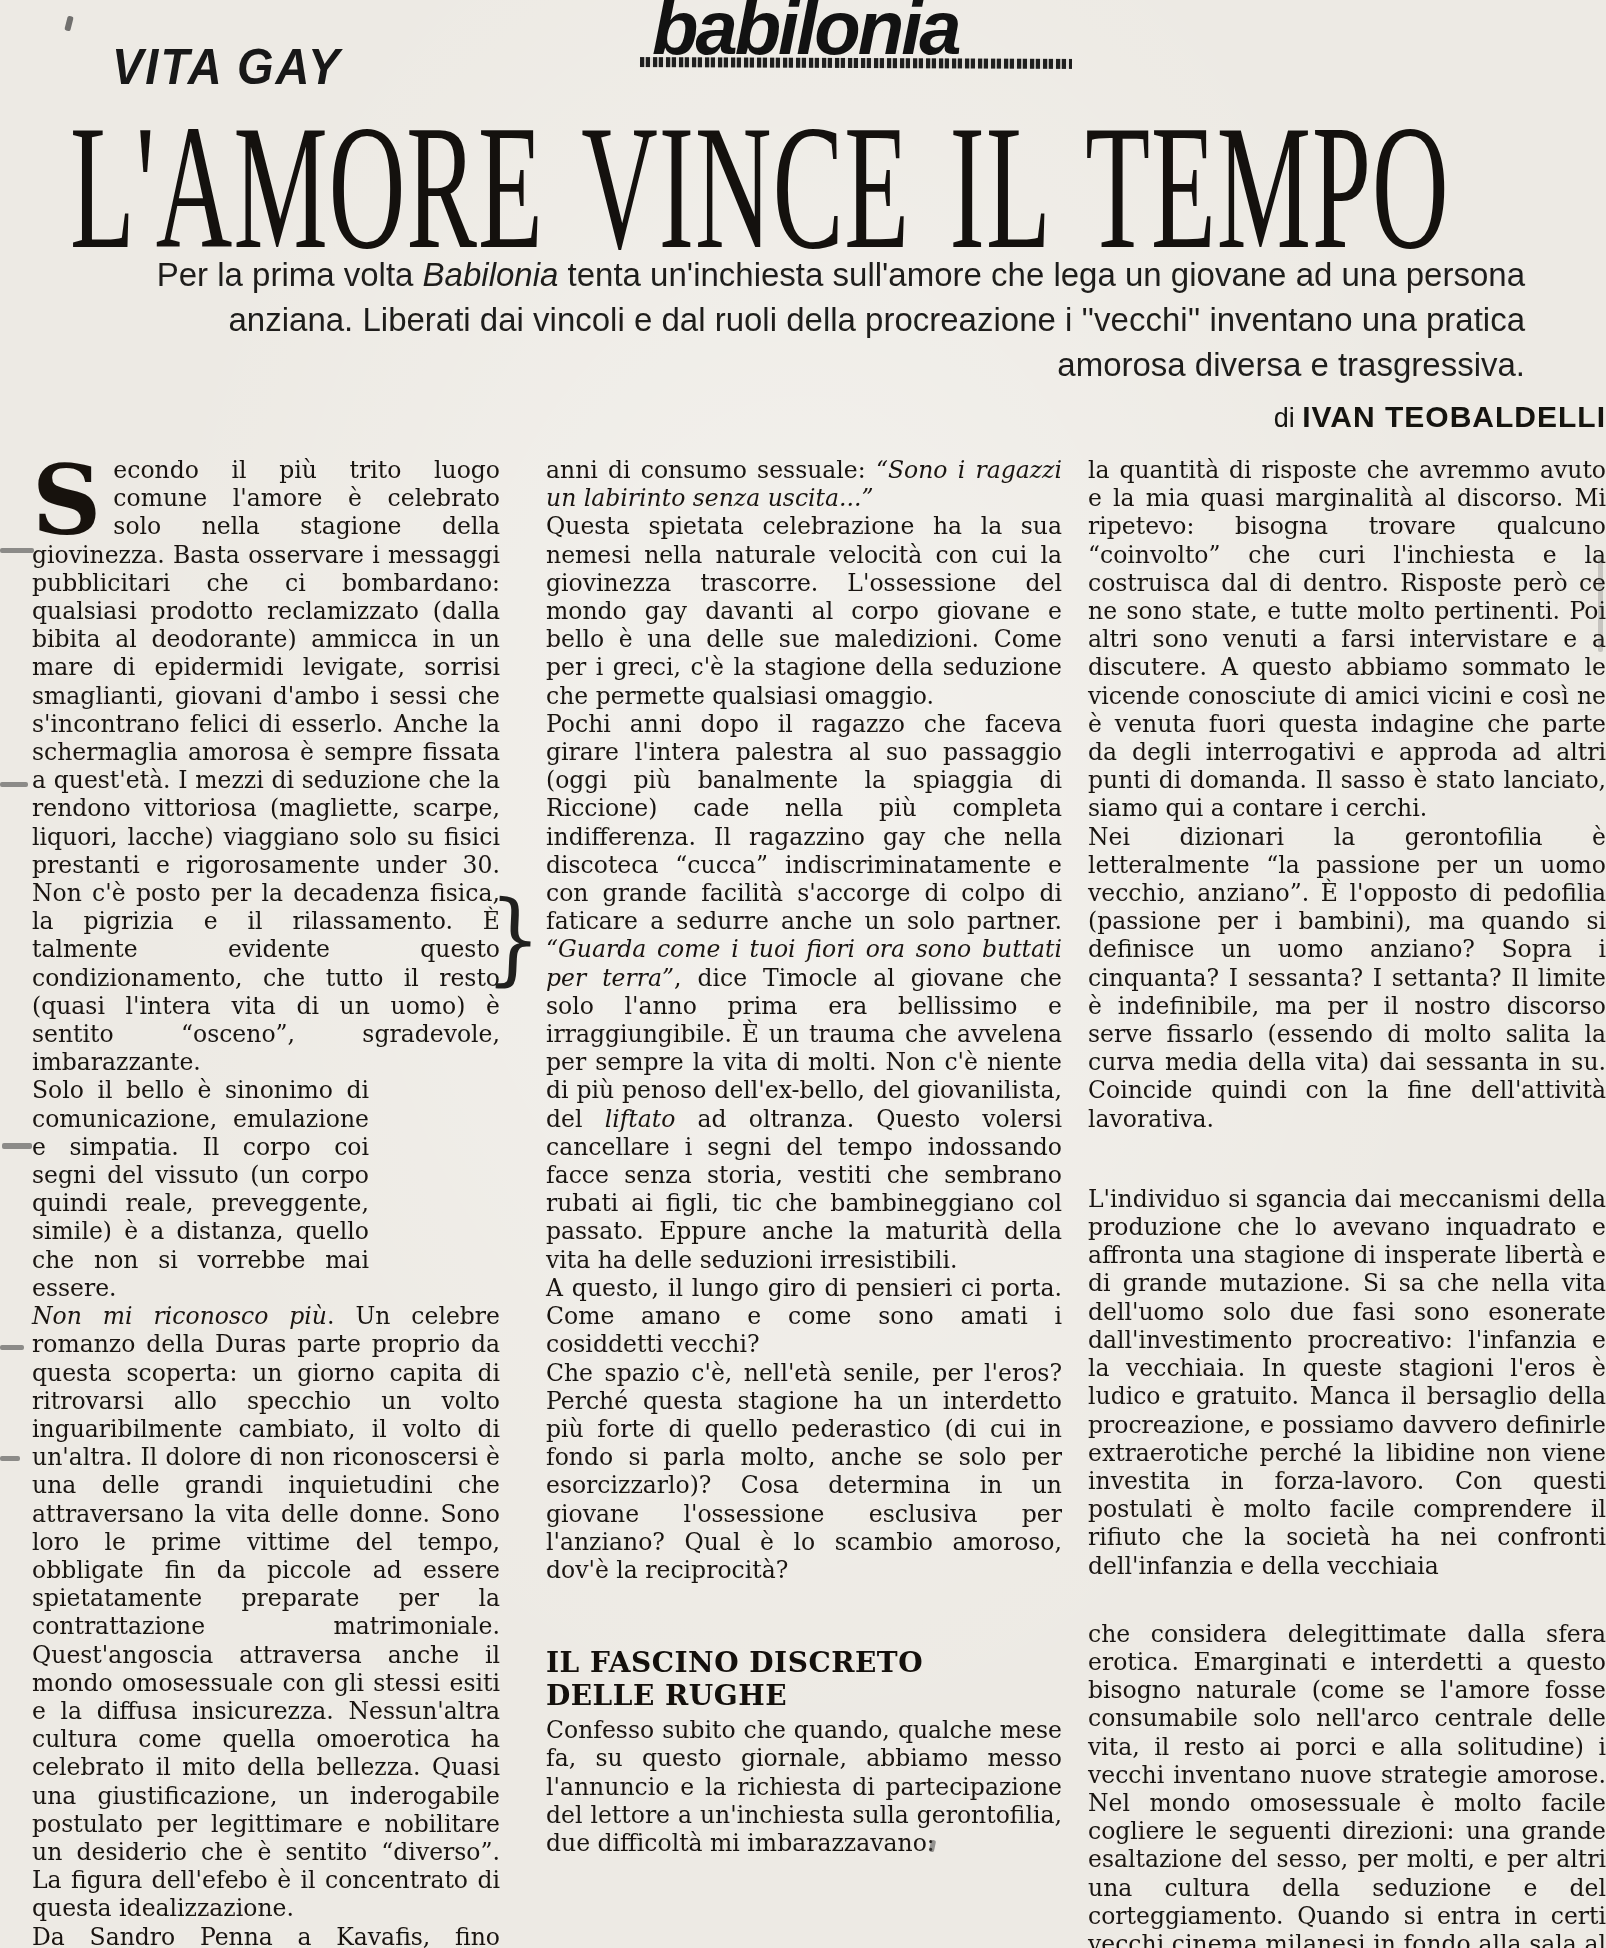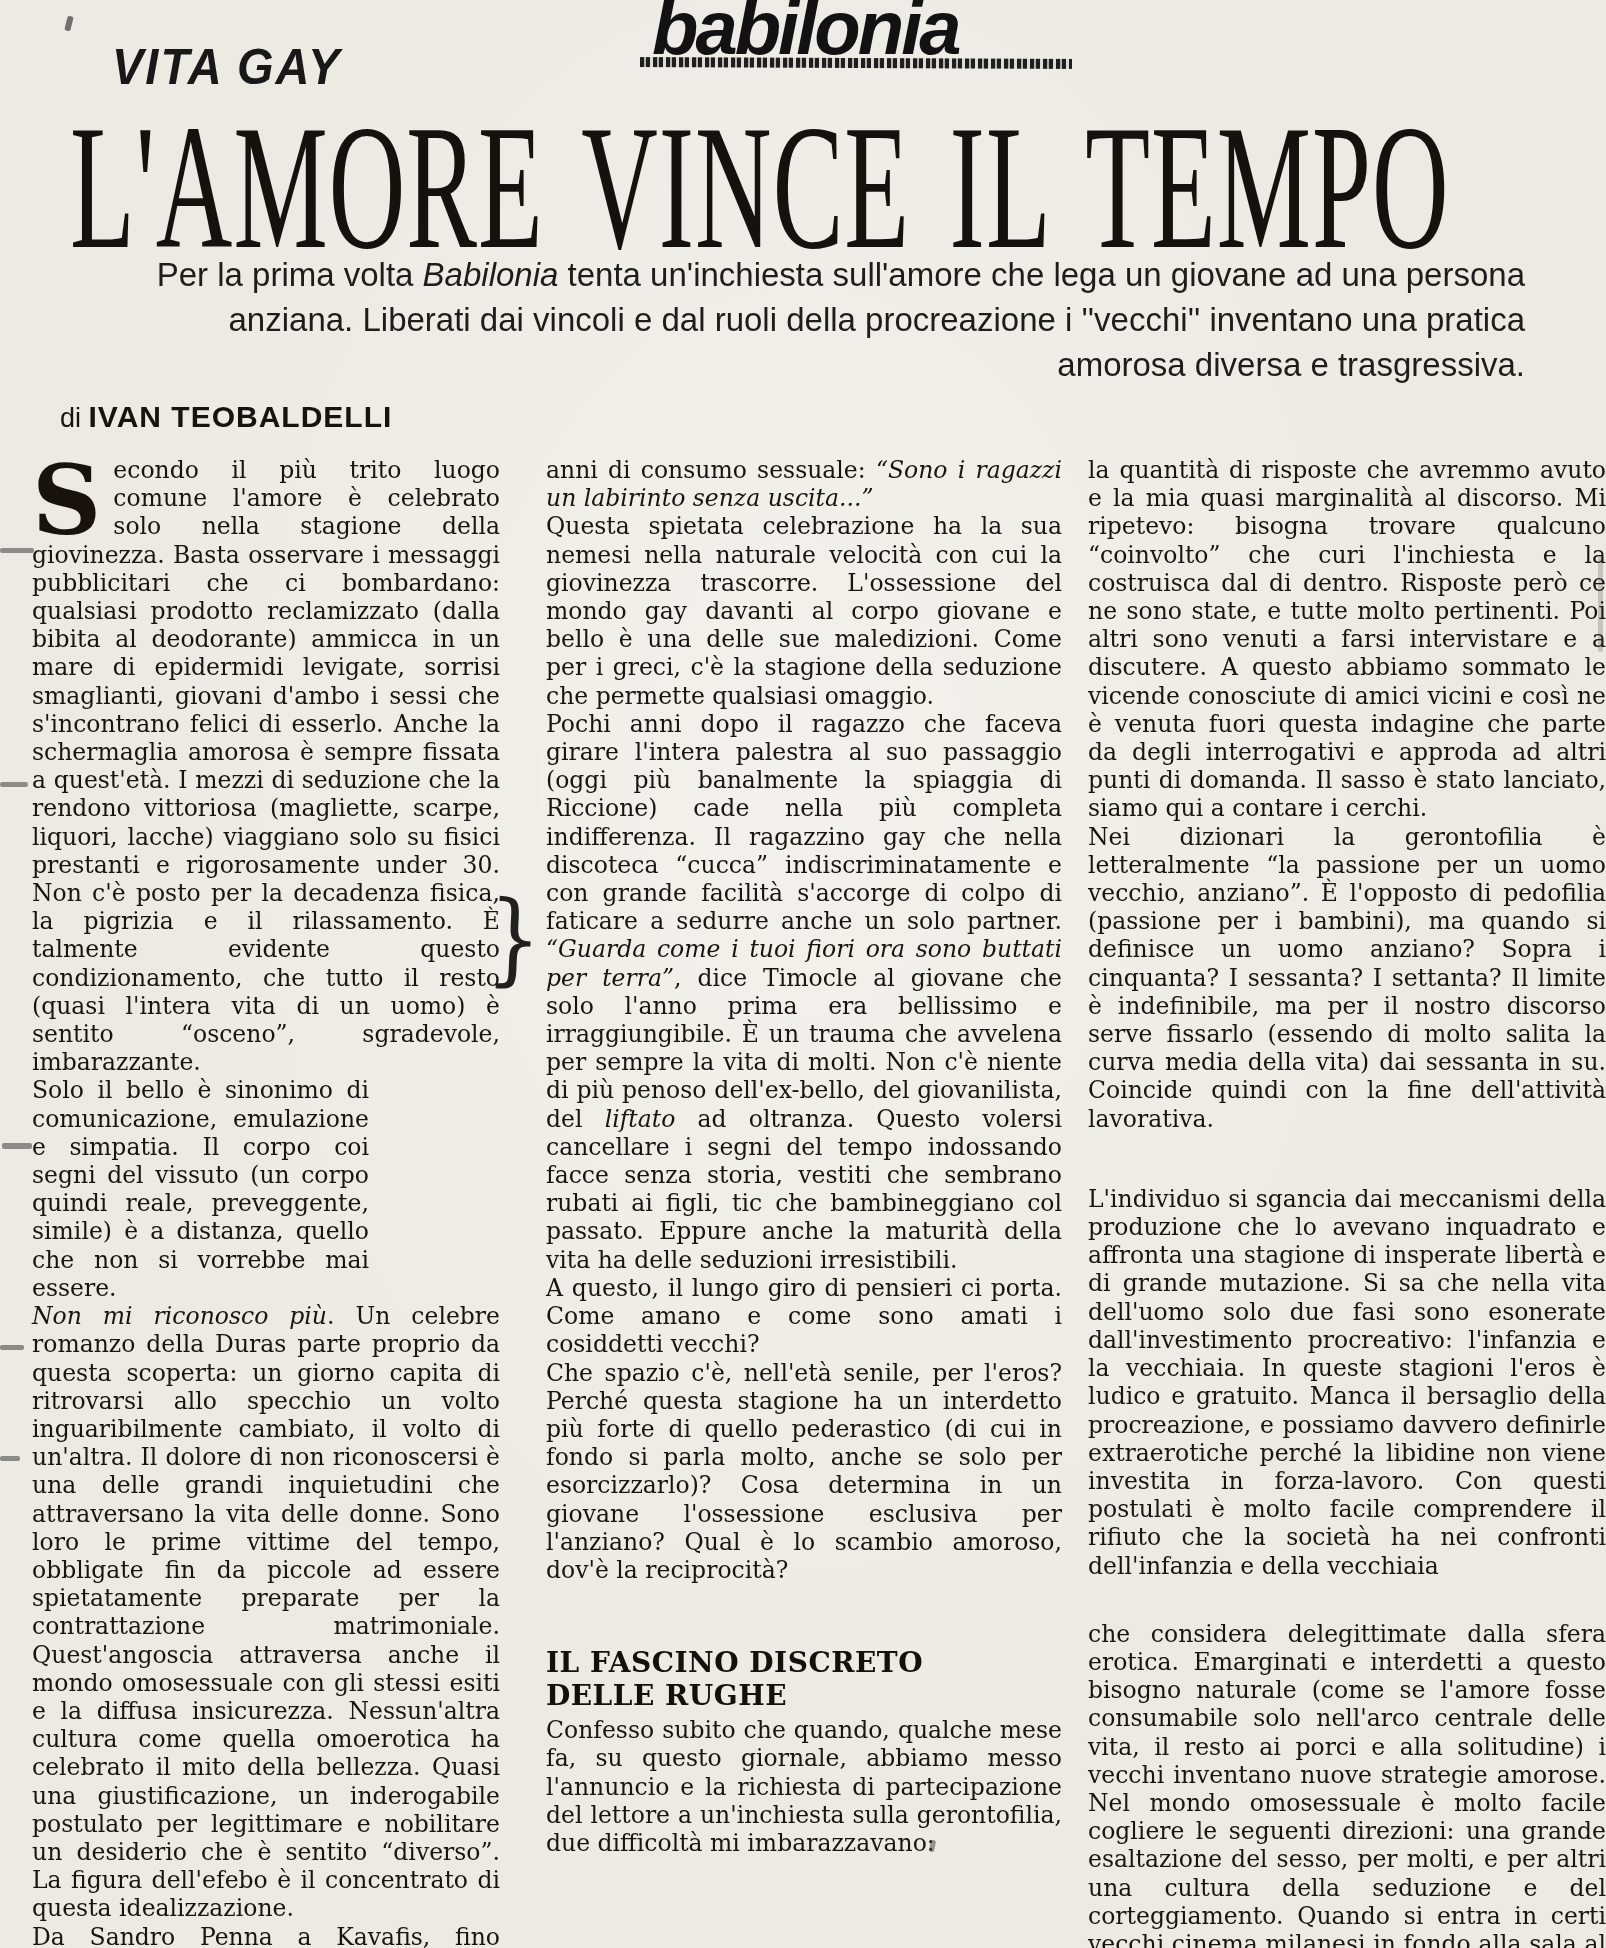--- a/index.html
+++ b/index.html
@@ -36,21 +36,21 @@
     font-family:"Liberation Serif",serif; font-weight:400;
     font-size:106px; letter-spacing:1px; word-spacing:12px; white-space:nowrap;
     color:#14110e; transform:scaleY(1.68); transform-origin:top left;
   }
   .standfirst {
     position:absolute; left:85px; top:252px; width:1440px;
     font-family:"Liberation Sans",sans-serif; font-size:33px; line-height:45px;
     text-align:right; color:#1e1d1b; font-weight:400;
   }
   .byline {
-    position:absolute; left:60px; top:400px; width:1546px; text-align:left;
+    position:absolute; left:60px; top:400px; width:1546px; text-align:right;
     font-family:"Liberation Sans",sans-serif; font-size:27px; color:#15140f;
   }
   .byline .name { font-weight:bold; font-size:30px; letter-spacing:1px; }
   
   .col {
     position:absolute; top:456px;
     font-family:"DejaVu Serif","Liberation Serif",serif;
     font-size:23.5px; line-height:28.2px; text-align:justify; color:#191410;
   }
   #col1 { left:32px;  width:468px; }

